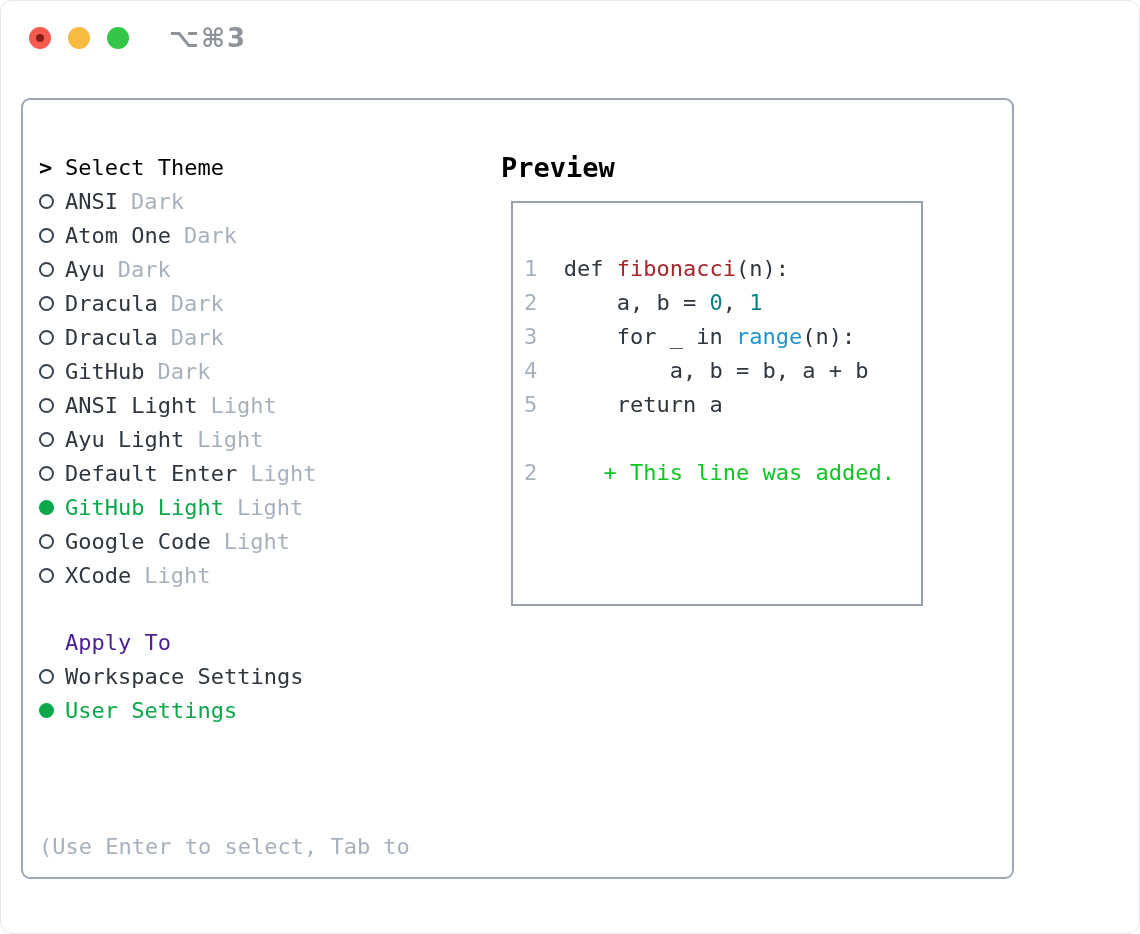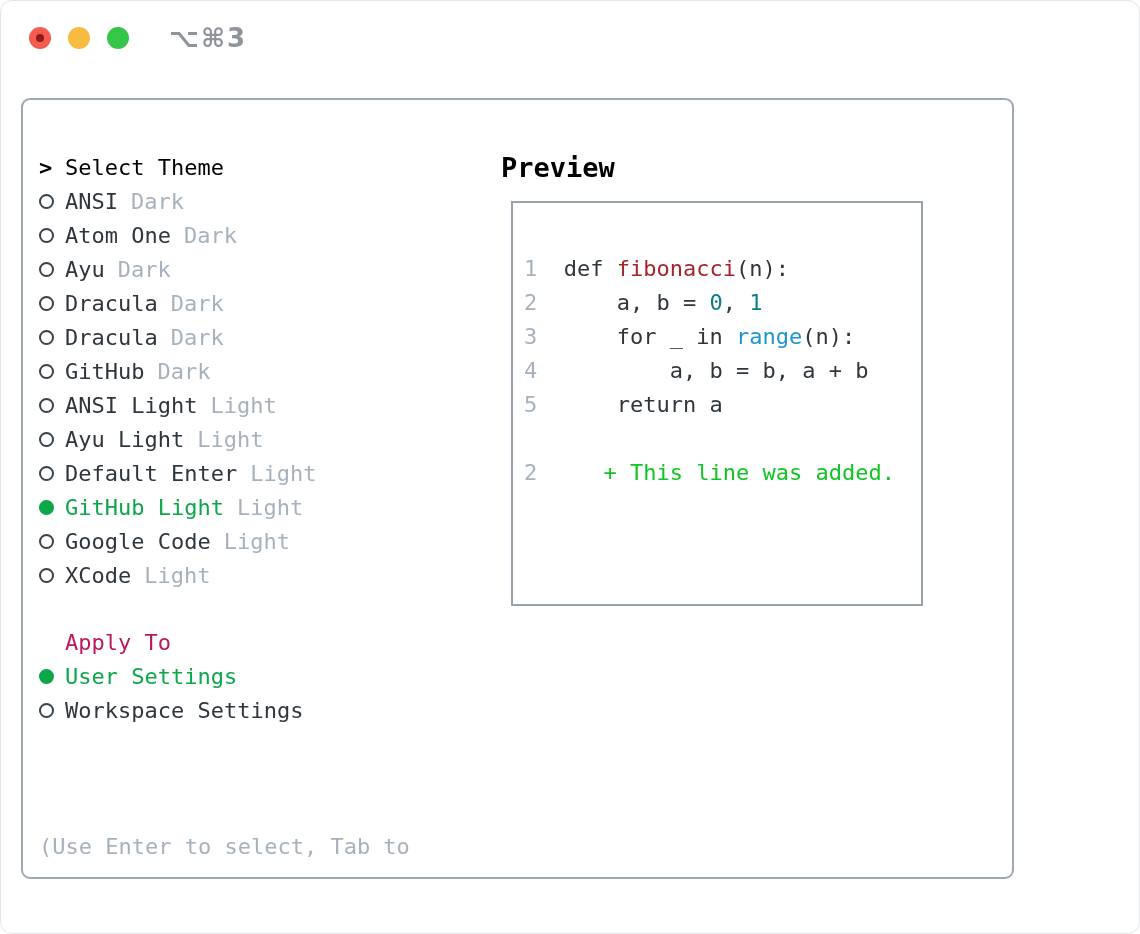--- a/index.html
+++ b/index.html
@@ -31,21 +31,21 @@
   .prompt-glyph{font-weight:bold;color:#000;}
   .heading-text{font-weight:normal;color:#000;}
   .radio{width:15px;height:15px;border:2px solid var(--radio);border-radius:50%;}
   .radio.sel{background:var(--accent);border-color:var(--accent);}
   .item-label{color:var(--text);}
   .item-label.sel{color:var(--accent);}
   .item-tag{color:var(--muted);margin-left:13px;}
 
   .theme-list{position:absolute;left:38px;top:149px;}
   .apply-block{position:absolute;left:38px;top:624px;}
-  .apply-heading{padding-left:26px;color:#be185d;}
+  .apply-heading{padding-left:26px;color:#4c1d95;}
   .hint{position:absolute;left:38px;top:761px;font-size:22px;line-height:34px;
         color:var(--muted);white-space:pre;}
 
   .preview-heading{position:absolute;left:500px;top:149px;height:34px;display:flex;
         align-items:center;font-size:27px;font-weight:bold;color:#000;}
   .preview-box{position:absolute;left:510px;top:200px;width:412px;height:405px;
         border:2px solid var(--box-border);background:#fff;padding:49px 0 0 11px;}
   .code-line{height:34px;font-size:22px;white-space:pre;line-height:34px;}
   .seg-g{color:var(--muted);}
   .seg-fg{color:var(--text);}
@@ -91,22 +91,22 @@
         <div class="row"><span class="prefix"><span class="radio"></span></span><span class="item-label">Default Enter</span><span class="item-tag">Light</span></div>
         <div class="row"><span class="prefix"><span class="radio sel"></span></span><span class="item-label sel">GitHub Light</span><span class="item-tag">Light</span></div>
         <div class="row"><span class="prefix"><span class="radio"></span></span><span class="item-label">Google Code</span><span class="item-tag">Light</span></div>
         <div class="row"><span class="prefix"><span class="radio"></span></span><span class="item-label">XCode</span><span class="item-tag">Light</span></div>
       </div>
   </div>
 
   <div class="apply-block">
     <div class="row apply-heading">Apply To</div>
     <div id="apply-items">
+        <div class="row"><span class="prefix"><span class="radio"></span></span><span class="item-label">Workspace Settings</span></div>
         <div class="row"><span class="prefix"><span class="radio sel"></span></span><span class="item-label sel">User Settings</span></div>
-        <div class="row"><span class="prefix"><span class="radio"></span></span><span class="item-label">Workspace Settings</span></div>
       </div>
   </div>
 
   <div class="hint">
     <div>(Use Enter to select, Tab to</div>
     <div>change focus)</div>
   </div>
 
   <div class="preview-heading">Preview</div>
 

